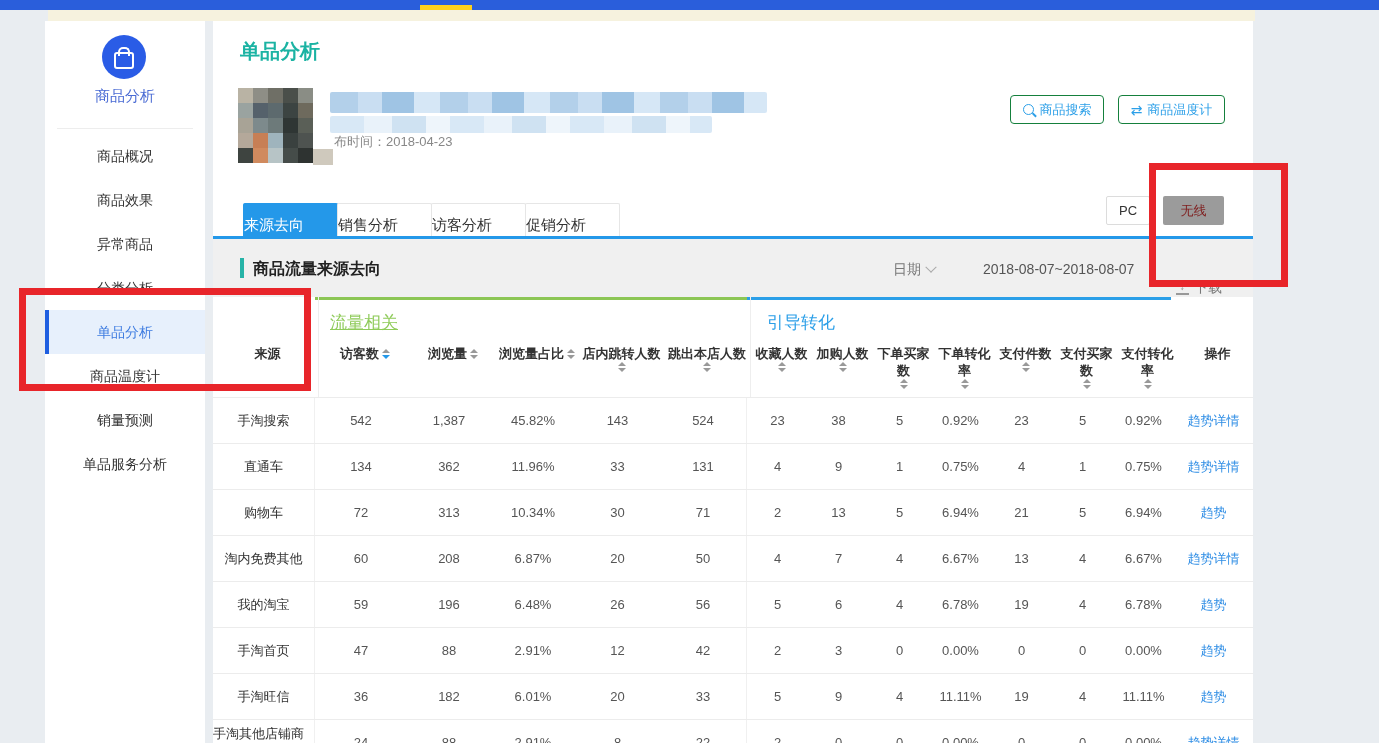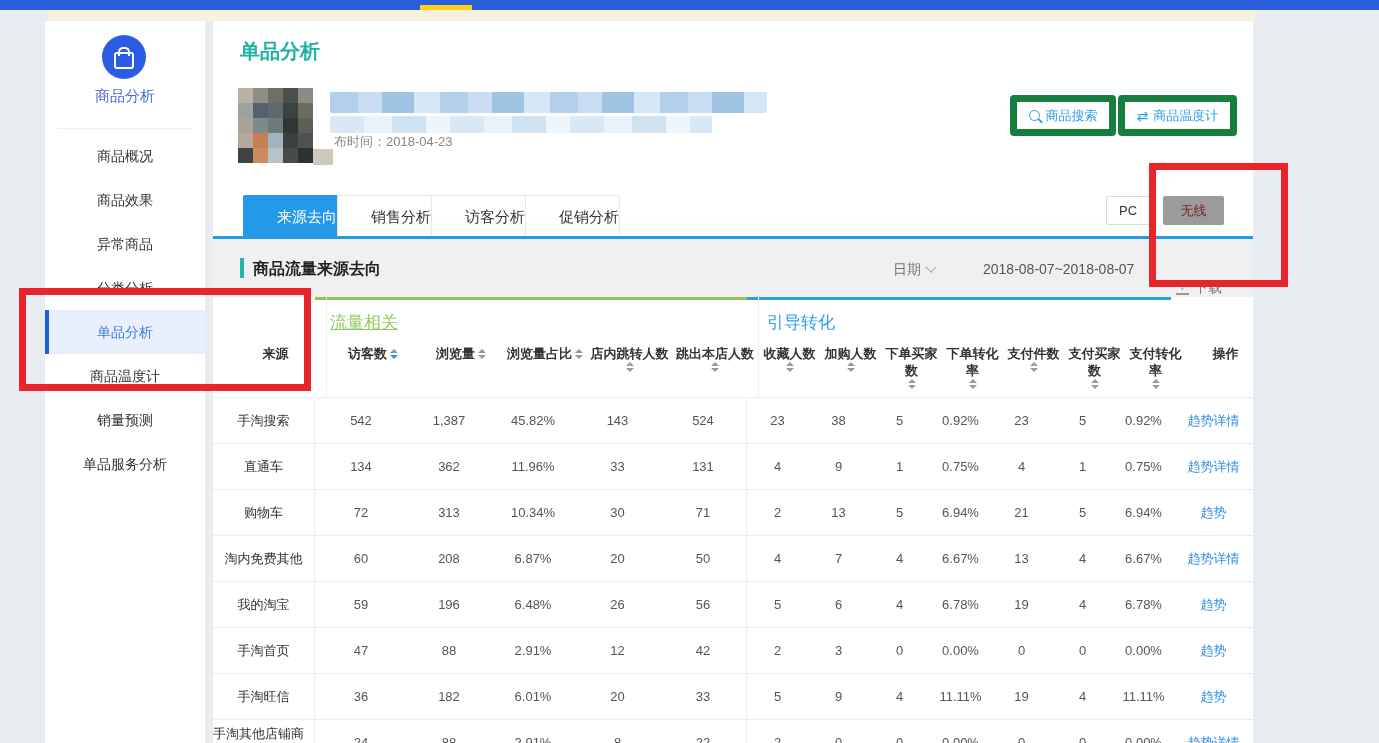--- a/index.html
+++ b/index.html
@@ -46,32 +46,32 @@
   .mosaic span:nth-child(21){background:#3e4440}.mosaic span:nth-child(22){background:#d08a5e}
   .mosaic span:nth-child(23){background:#b7c4c6}.mosaic span:nth-child(24){background:#454c49}
   .mosaic span:nth-child(25){background:#2e3331}
   .blur-line1{position:absolute;left:117px;top:71px;width:437px;height:21px;border-radius:2px;
     background:repeating-linear-gradient(90deg,#b3d0ea 0 28px,#c9def2 28px 52px,#9fc4e4 52px 84px,#d6e7f6 84px 110px);}
   .blur-line2{position:absolute;left:117px;top:95px;width:382px;height:17px;border-radius:2px;
     background:repeating-linear-gradient(90deg,#d8e8f6 0 34px,#e9f2fa 34px 62px,#cfe2f2 62px 96px,#eef5fb 96px 120px);}
   .pub-blur{position:absolute;left:100px;top:128px;width:20px;height:16px;background:#cfc9bd;}
   .publish-time{position:absolute;left:121px;top:112px;font-size:13px;color:#888;}
   
-  .hbtn{position:absolute;top:74px;height:27px;border:7px solid #15803d;border-radius:4px;background:#fff;
+  .hbtn{position:absolute;top:74px;height:27px;border:1px solid #15803d;border-radius:4px;background:#fff;
     color:#2b9fe8;font-size:13px;display:flex;align-items:center;justify-content:center;cursor:pointer;}
   .hbtn.search{left:797px;width:92px;}
   .hbtn.thermo{left:905px;width:105px;}
   .mag{width:9px;height:9px;border:1.5px solid #2b9fe8;border-radius:50%;position:relative;display:inline-block;margin-right:6px;}
   .mag::after{content:"";position:absolute;width:5px;height:1.5px;background:#2b9fe8;transform:rotate(45deg);right:-4px;bottom:-1px;}
   .swap{margin-right:5px;font-size:14px;line-height:1;}
   
   .tabs{position:absolute;left:31px;top:174px;display:flex;}
-  .tab{width:95px;height:41px;line-height:41px;text-align:right;font-size:15px;color:#333;
+  .tab{width:95px;height:41px;line-height:41px;text-align:left;font-size:15px;color:#333;
     background:#fff;border:1px solid #e6e6e6;border-bottom:none;margin-left:-1px;border-radius:2px 2px 0 0;
-    box-sizing:border-box;cursor:pointer;}
+    box-sizing:border-box;cursor:pointer;margin-top:8px;}
   .tab.active{background:#2498e9;color:#fff;border-color:#2498e9;}
   .tabline{position:absolute;left:0;top:215px;width:1040px;height:3px;background:#2498e9;}
   
   .dev{position:absolute;top:175px;height:29px;box-sizing:border-box;font-size:13px;display:flex;
     align-items:center;justify-content:center;border-radius:2px;cursor:pointer;}
   .dev.pc{left:893px;width:44px;background:#fff;border:1px solid #dcdcdc;color:#333;}
   .dev.wifi{left:950px;width:61px;background:#9b9b9b;color:#7f1d1d;}
   
   .section-bar{position:absolute;left:0;top:218px;width:1040px;height:58px;background:#f0f0f0;}
   .accent{position:absolute;left:27px;top:19px;width:4px;height:20px;background:#26b3a7;}
@@ -85,21 +85,21 @@
   .dl::before{content:"\2193";position:absolute;top:-2px;left:3px;color:#999;font-size:12px;}
   .dl::after{content:"";position:absolute;bottom:0;left:0;width:13px;border-bottom:2px solid #999;}
   
   .thead{position:absolute;left:0;top:276px;width:1040px;height:100px;}
   .gline{position:absolute;top:0;height:3px;}
   .gline.flow{left:102px;width:432px;background:#8cc655;}
   .gline.conv{left:534px;width:424px;background:#2b9fe8;}
   .glabel{position:absolute;top:14px;font-size:17px;}
   .glabel.flow{left:117px;color:#8fcb5a;text-decoration:underline;}
   .glabel.conv{left:554px;color:#2b9fe8;}
-  .hrow{position:absolute;left:12px;top:0;width:1040px;height:100px;display:grid;
+  .hrow{position:absolute;left:4px;top:0;width:1040px;height:100px;display:grid;
     grid-template-columns:102px 92px 84px 84px 85px 87px 61px 61px 61px 61px 61px 61px 61px 79px;}
   .th{display:flex;flex-wrap:wrap;align-content:flex-start;justify-content:center;align-items:center;
     padding-top:48px;box-sizing:border-box;font-size:13px;font-weight:bold;color:#333;text-align:center;
     line-height:17px;column-gap:3px;}
   .th.first{border-right:1px solid #eee;}
   .th.gsep{border-right:1px solid #eee;}
   .arrows{display:inline-flex;flex-direction:column;row-gap:2px;}
   .arrows i{display:block;width:0;height:0;border-left:4px solid transparent;border-right:4px solid transparent;}
   .arrows .au{border-bottom:4px solid #999;}
   .arrows .ad{border-top:4px solid #999;}

